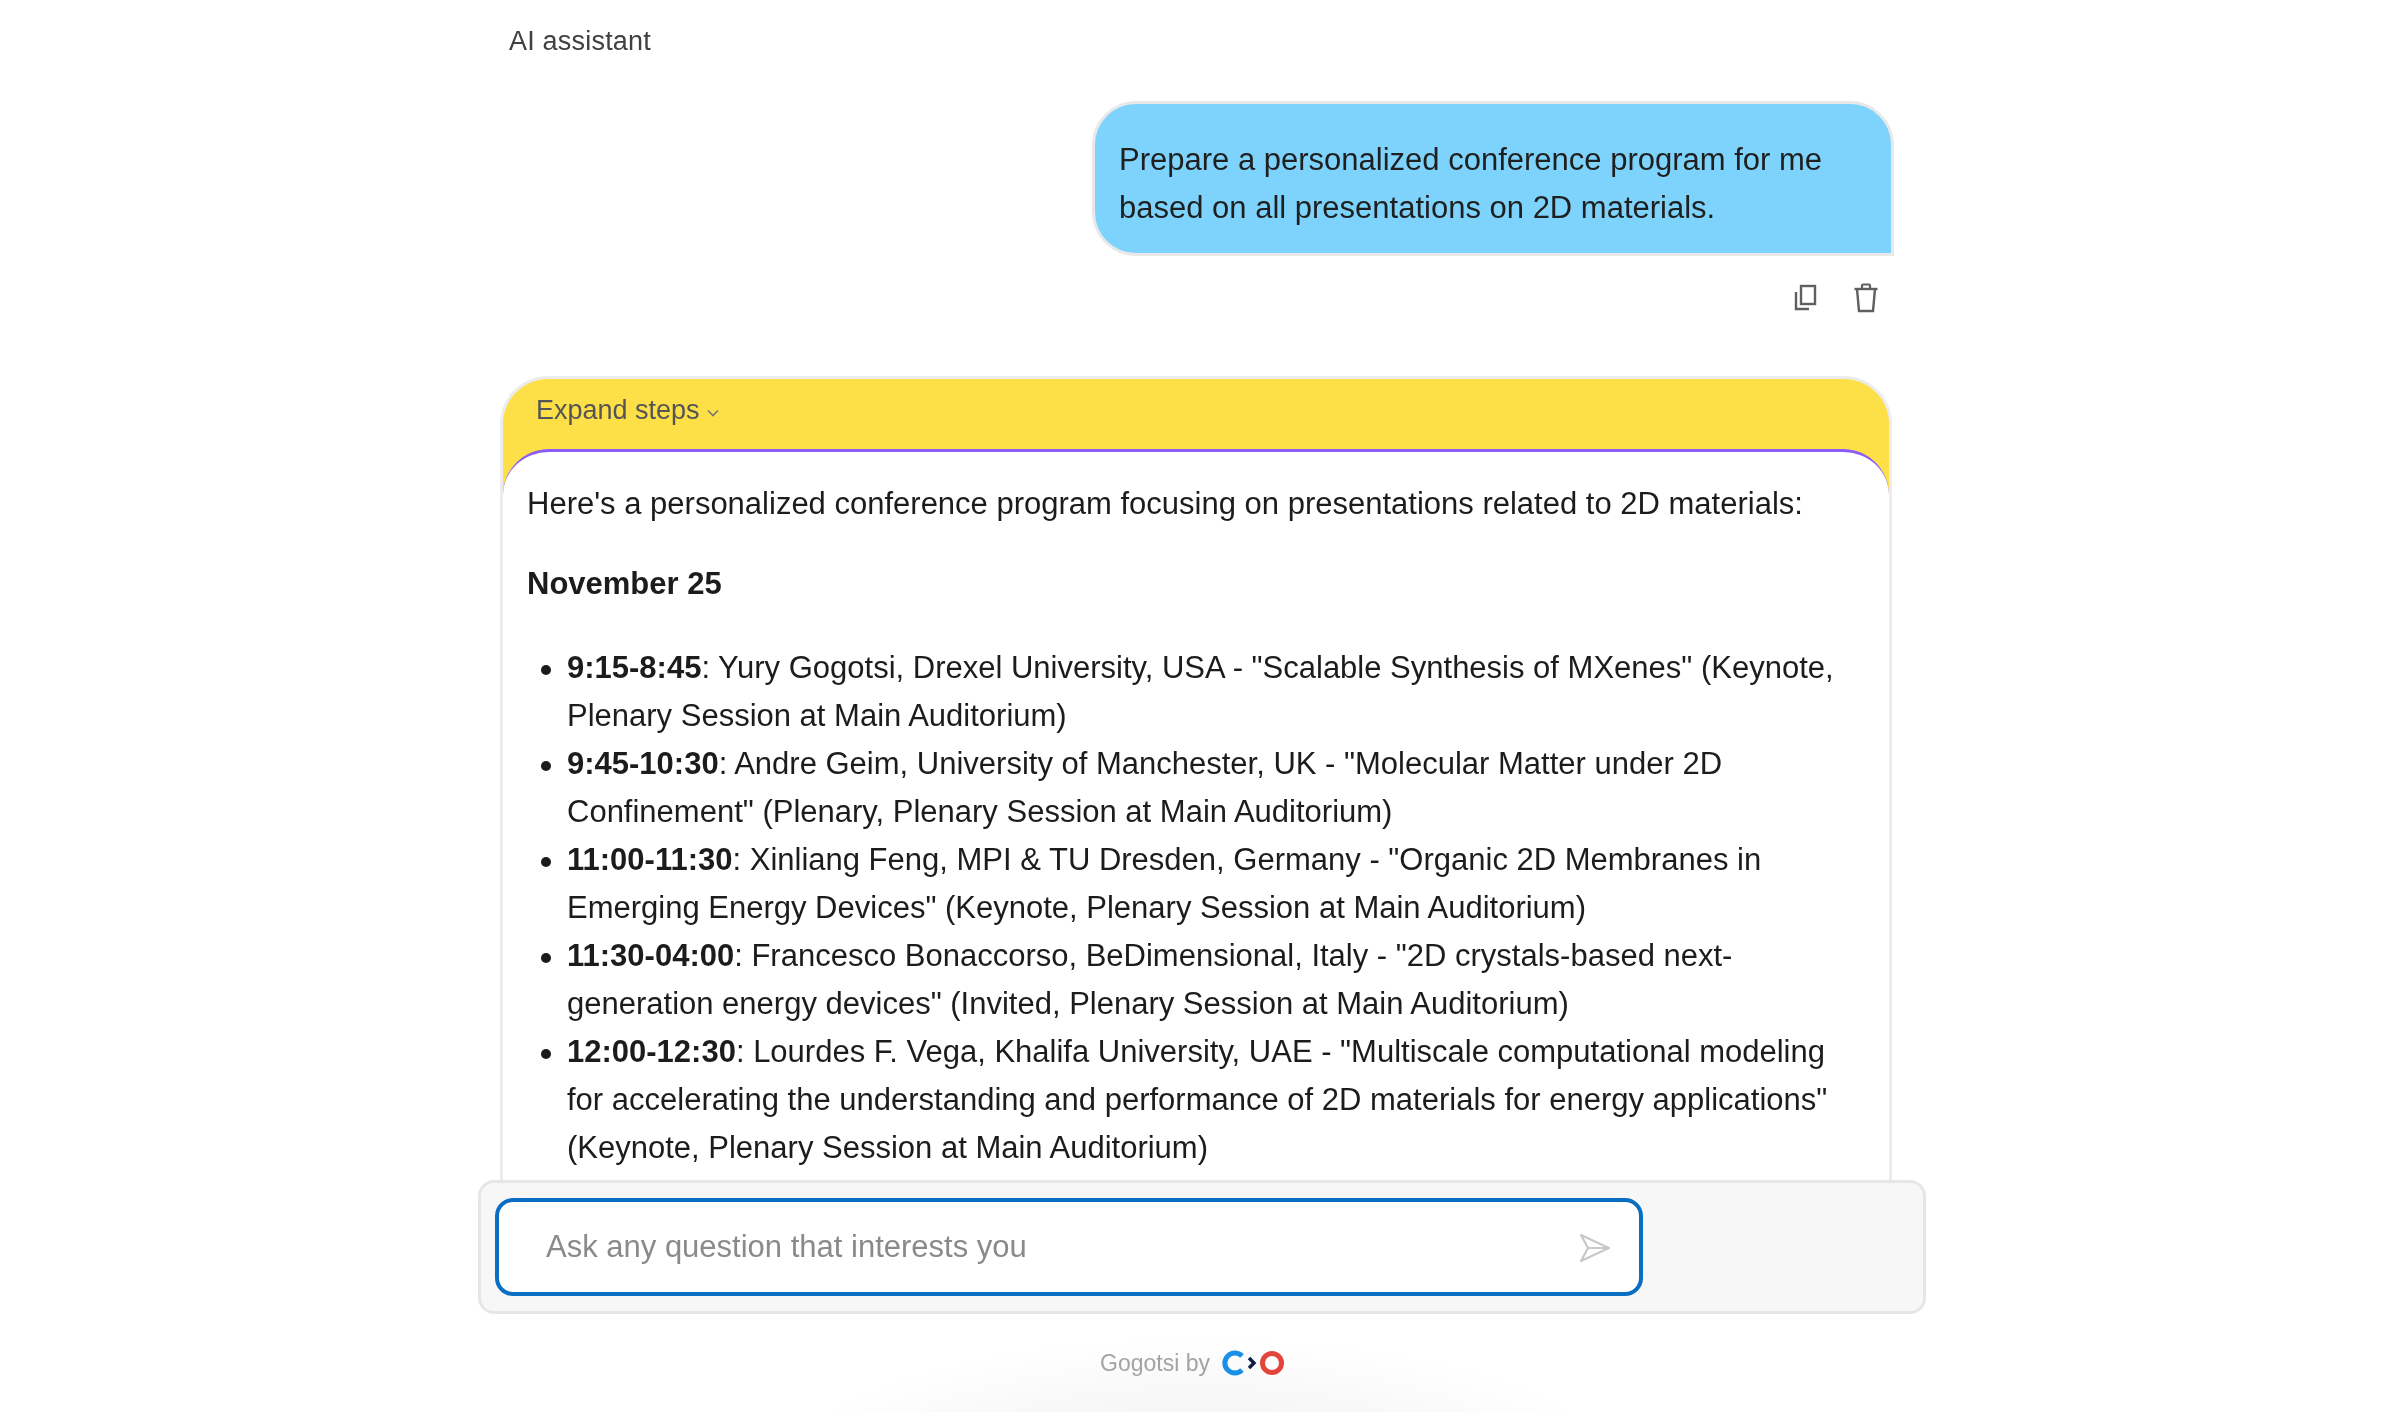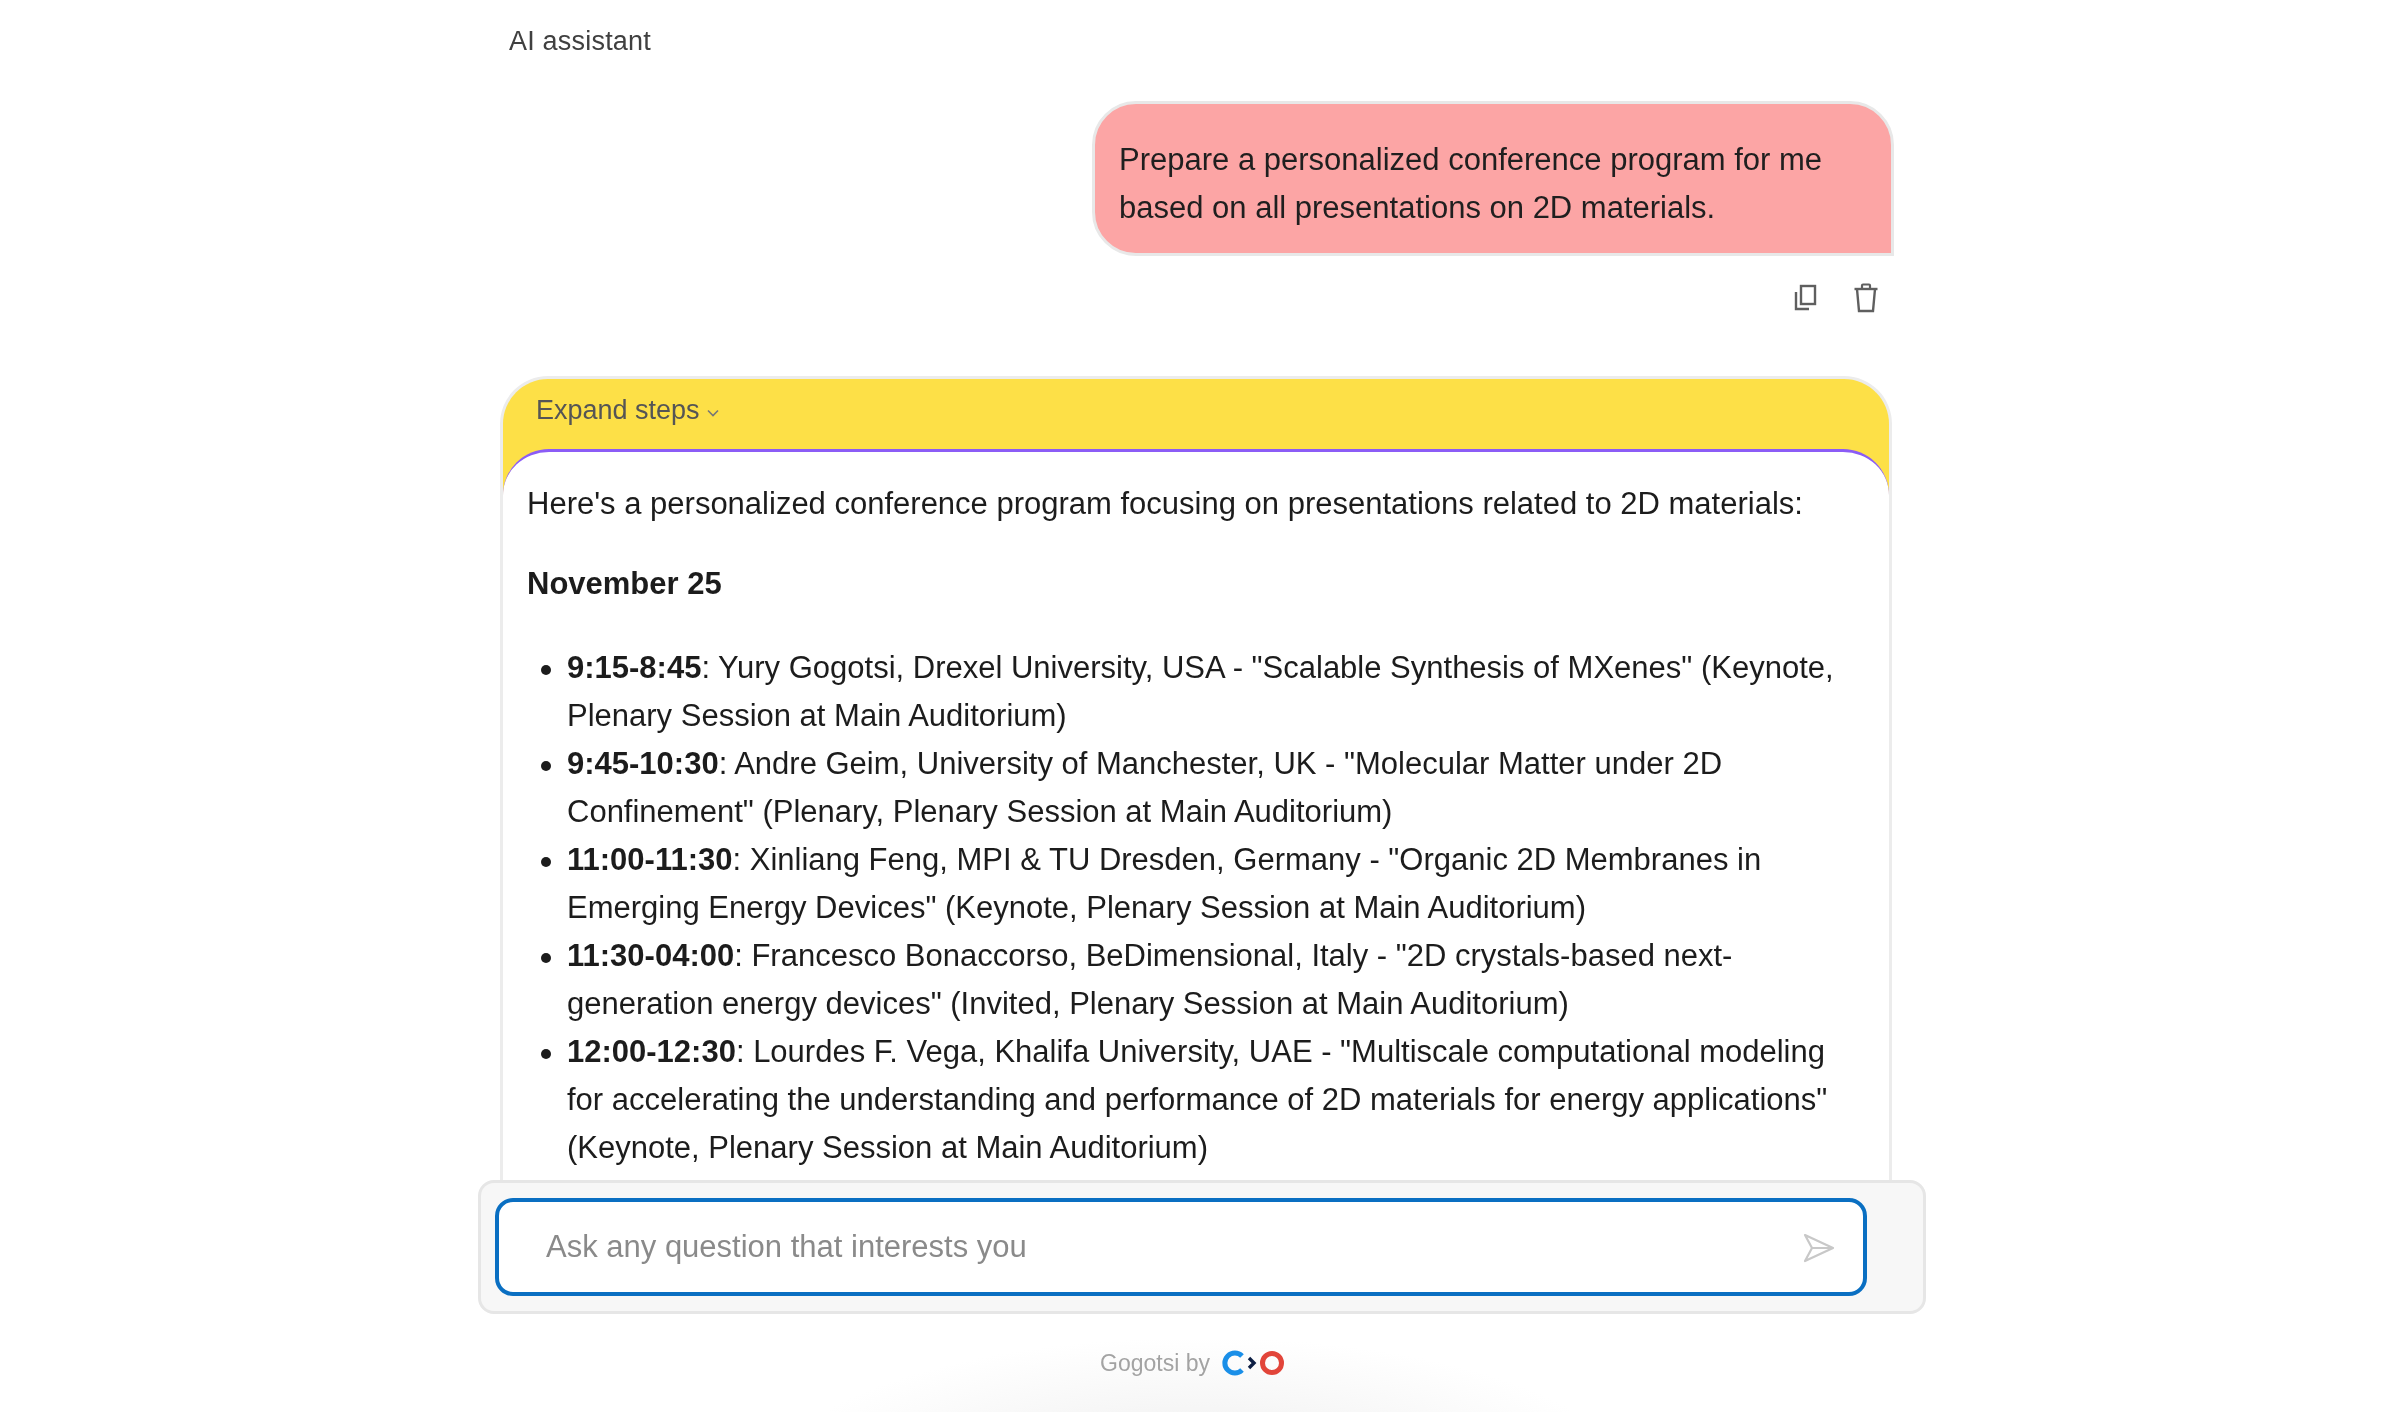--- a/index.html
+++ b/index.html
@@ -12,21 +12,21 @@
     .page { position: relative; width: 2384px; height: 1412px; }
 
     .app-title {
       position: absolute; left: 509px; top: 26px;
       font-size: 27px; color: #404040; letter-spacing: 0.2px;
     }
 
     
     .user-bubble {
       position: absolute; left: 1092px; top: 101px; width: 802px; height: 155px;
-      background: #fca5a5; border: 3px solid #e8e8e8;
+      background: #7dd3fc; border: 3px solid #e8e8e8;
       border-radius: 44px 44px 0 44px;
       padding: 32px 24px 0 24px;
       font-size: 31px; line-height: 48px; color: #1f1f1f;
     }
     .msg-actions {
       position: absolute; left: 1790px; top: 278px; width: 110px; height: 40px;
       display: flex; gap: 28px; align-items: center;
     }
     .icon-btn { width: 32px; height: 36px; display: flex; align-items: center; justify-content: center; cursor: pointer; }
 
@@ -58,21 +58,21 @@
       width: 10px; height: 10px; border-radius: 50%; background: #1c1c1c;
     }
     .time { font-weight: bold; }
 
     
     .composer {
       position: absolute; left: 478px; top: 1180px; width: 1448px; height: 134px;
       background: #f7f7f7; border: 3px solid #e6e6e6; border-radius: 16px;
     }
     .input-box {
-      position: absolute; left: 14px; top: 15px; width: 1372px; height: 98px;
+      position: absolute; left: 14px; top: 15px; width: 1148px; height: 98px;
       background: #ffffff; border: 4px solid #0a6fc2; border-radius: 18px;
       display: flex; align-items: center;
     }
     .input-box input {
       border: none; outline: none; background: transparent;
       font-family: "Liberation Sans", "DejaVu Sans", sans-serif;
       font-size: 31px; color: #222; padding-left: 47px; width: 1300px; height: 60px;
     }
     .input-box input::placeholder { color: #8a8a8a; }
     .send-btn { position: absolute; right: 24px; top: 26px; width: 40px; height: 40px; cursor: pointer; }

